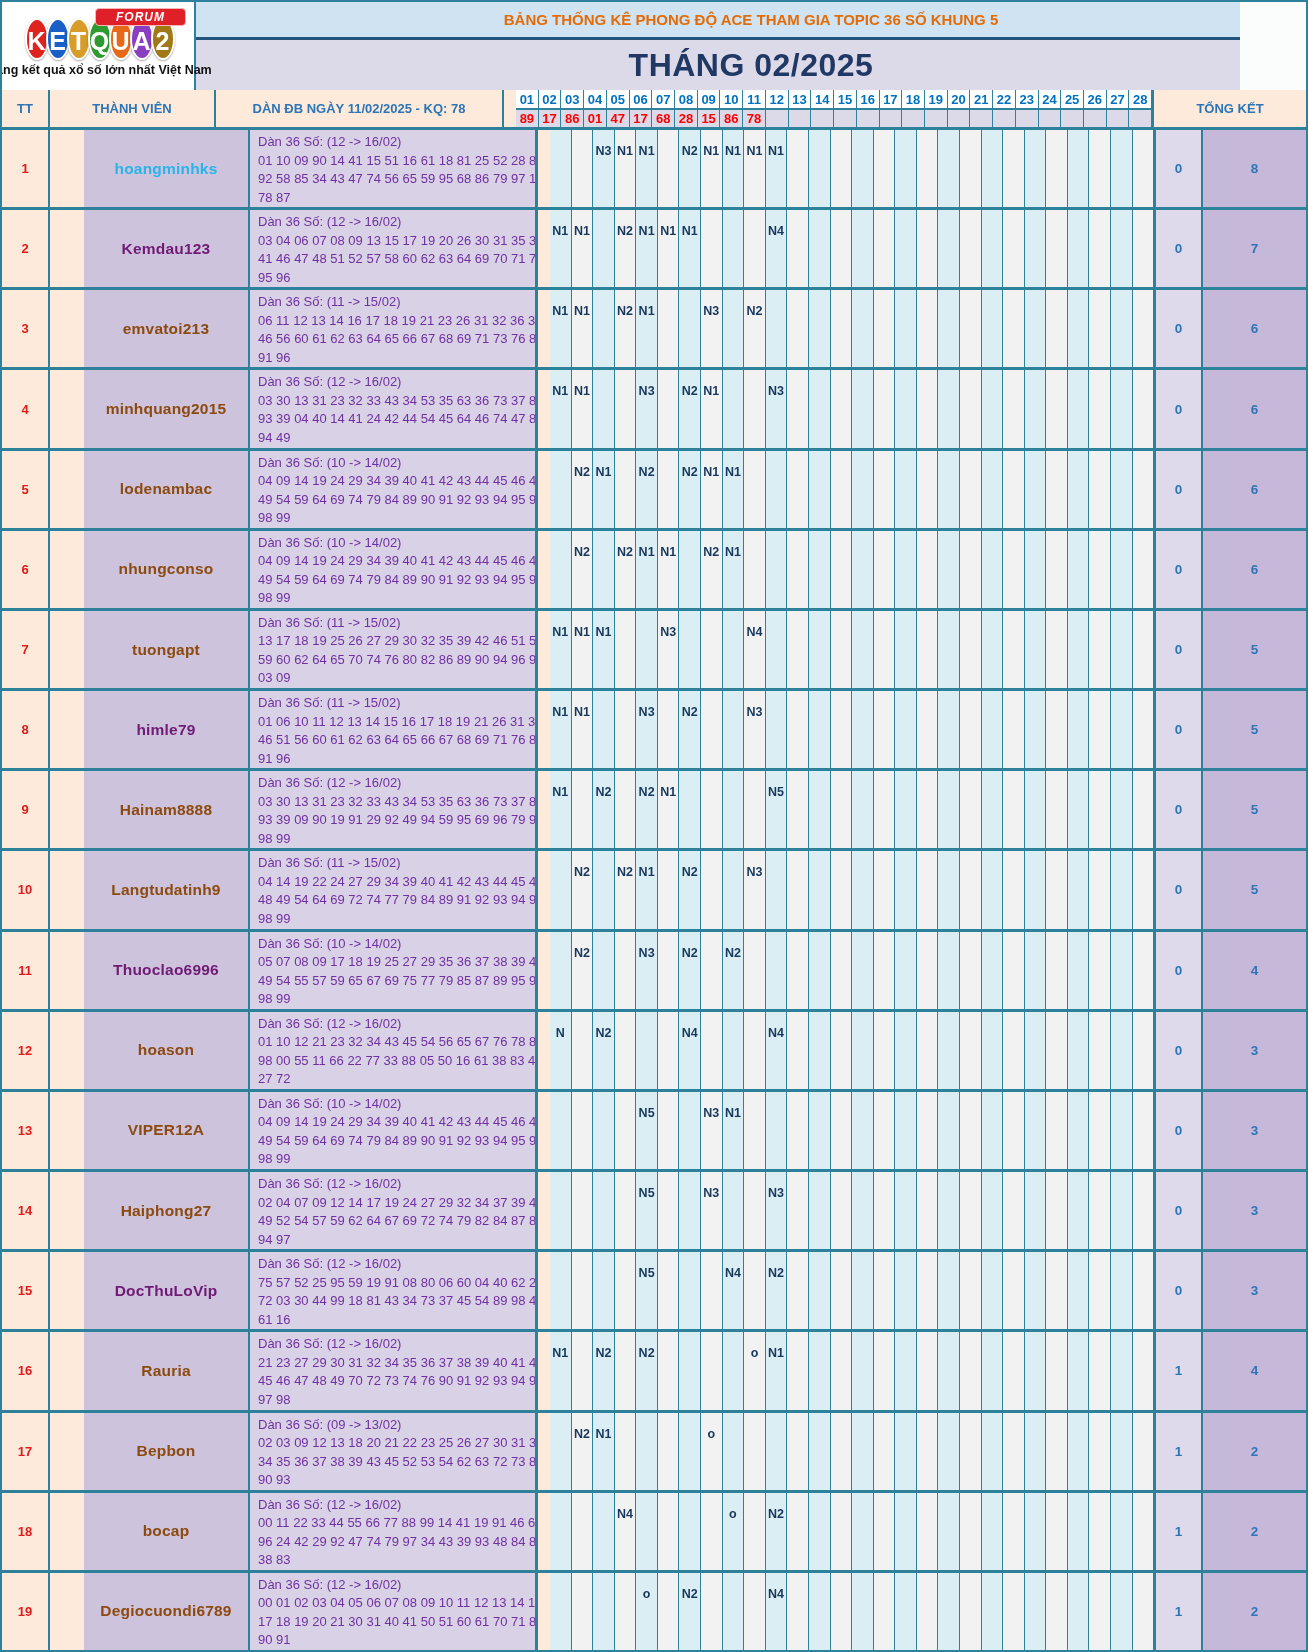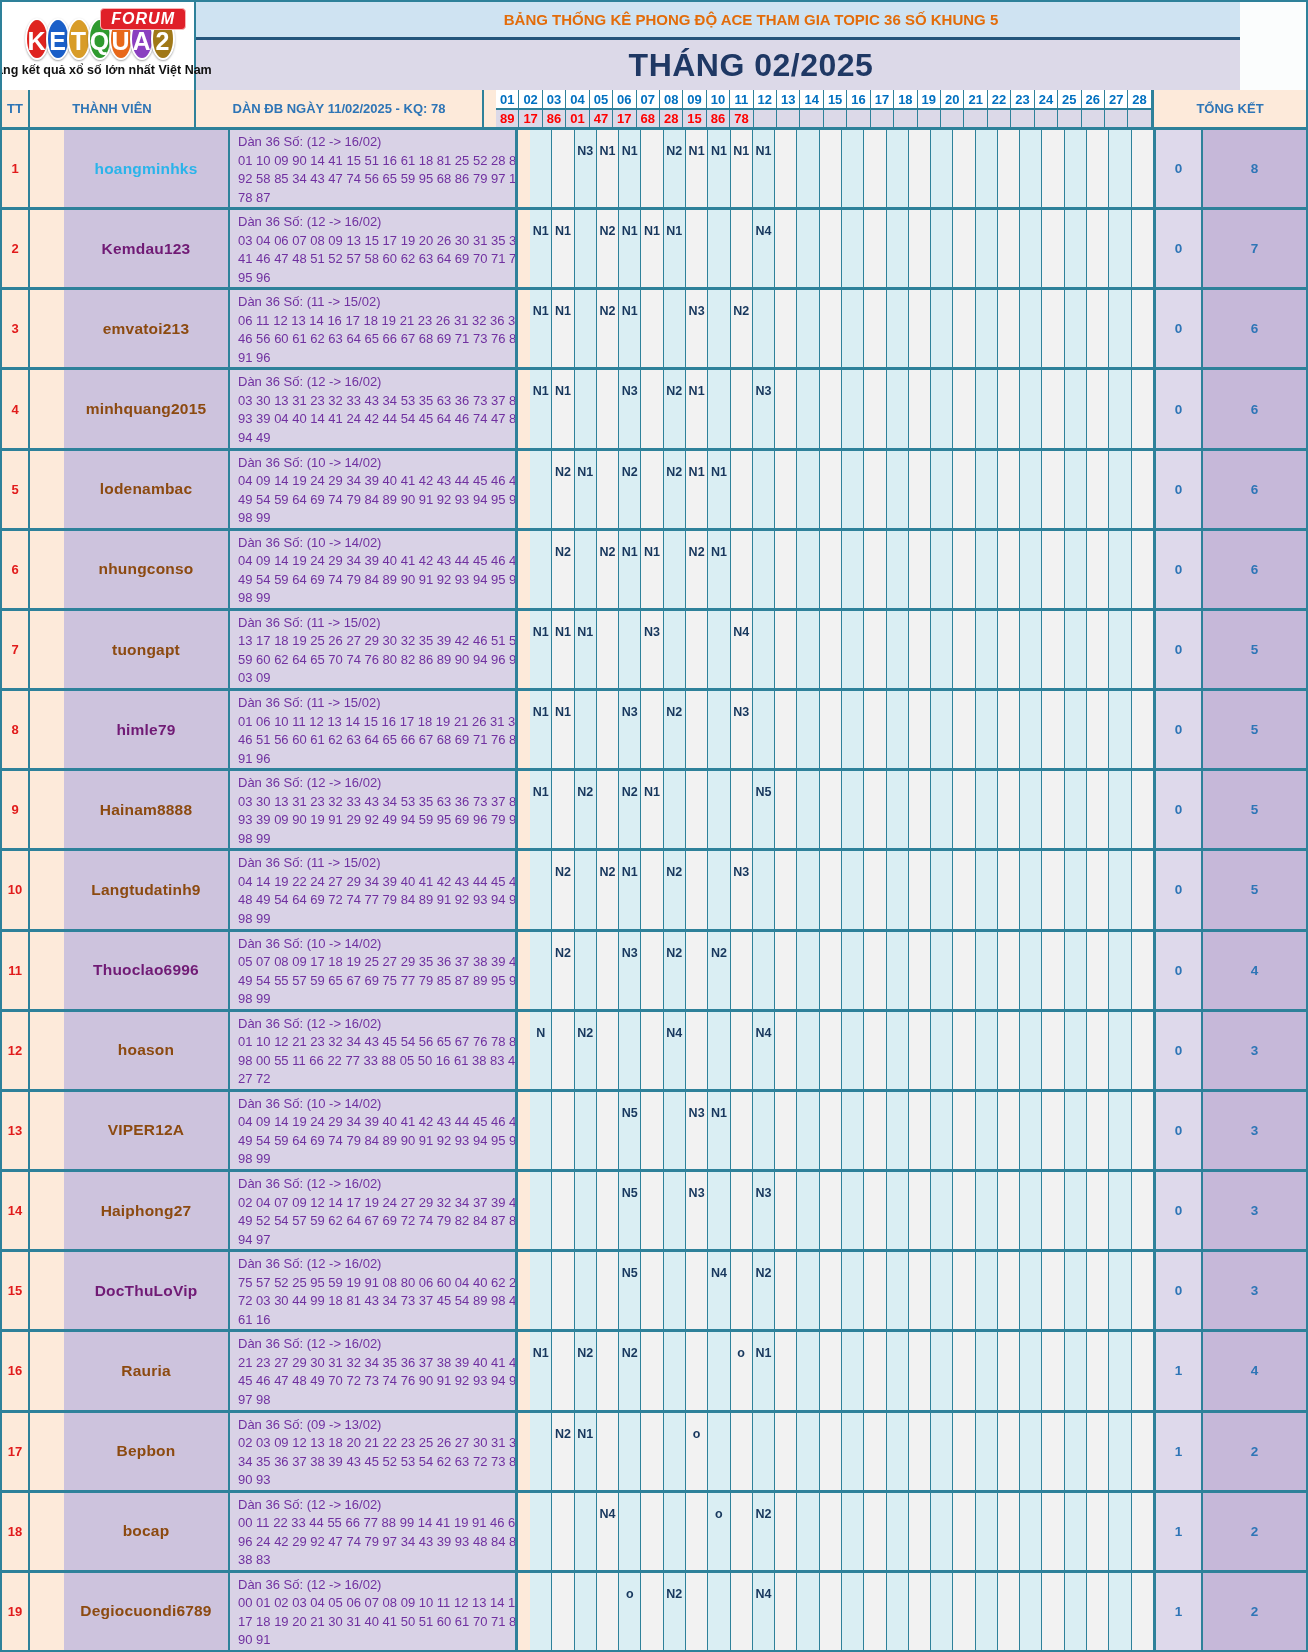--- a/index.html
+++ b/index.html
@@ -15,34 +15,34 @@
   .top { display:flex; height:88px; position:relative; flex:0 0 auto; }
   .logo-box { width:194px; background:#ffffff; border-right:2px solid #2e819a;
     display:flex; flex-direction:column; align-items:center; justify-content:center; position:relative; }
   .logo-word { display:flex; align-items:center; margin-top:2px; }
   .logo-letter { display:inline-block; width:24px; height:42px; border-radius:50%;
     color:#fff; font-weight:bold; font-size:25px; line-height:42px; text-align:center;
     margin-right:-3px; border:2px solid #fff; box-shadow:0 1px 2px rgba(0,0,0,.35); }
   .ll0{background:#df2420;} .ll1{background:#1a5fc8;} .ll2{background:#d89c28;}
   .ll3{background:#2f9a2f;} .ll4{background:#e8681a;} .ll5{background:#8a3fc0;} .ll6{background:#a07818;}
   .forum-badge { position:absolute; top:6px; right:8px; background:#e02029; color:#fff;
-    font-weight:bold; font-style:italic; font-size:16px; padding:1px 10px; border-radius:4px;
+    font-weight:bold; font-style:italic; font-size:12px; padding:1px 20px; border-radius:4px;
     border:1px solid #f7b6b6; letter-spacing:1px; }
   .tagline { font-size:12.5px; font-weight:bold; color:#111; margin-top:3px; white-space:nowrap; }
 
   .top-mid { flex:1; display:flex; flex-direction:column; }
   .banner-band { height:38px; background:#cfe3f2; border-bottom:3px solid #24557c;
     display:flex; align-items:center; justify-content:center; }
   .banner-text { color:#e36c0a; font-weight:bold; font-size:15px; }
   .month-band { flex:1; background:#dcd9e8; display:flex; align-items:center; justify-content:center; }
   .month-text { color:#1f3864; font-weight:bold; font-size:32px; letter-spacing:.5px; }
   .top-strip { position:absolute; right:0; top:0; width:66px; height:88px; background:#fbfdfd; z-index:2; }
 
   
-  .c-tt   { width:28px;  flex:0 0 auto; }
+  .c-tt   { width:48px;  flex:0 0 auto; }
   .c-mem  { width:166px; flex:0 0 auto; }
   .c-dan  { width:288px; flex:0 0 auto; }
   .c-days { flex:1 1 0;  display:flex; min-width:0;padding-left:12px; }
   .c-miss { width:48px;  flex:0 0 auto; }
   .c-hit  { width:103px; flex:0 0 auto; }
 
   
   .subheader { display:flex; height:40px; flex:0 0 auto; border-bottom:3px solid #2e819a; }
   .sh-cell { background:#fdeada; color:#2e75b6; font-weight:bold; font-size:13px;
     display:flex; align-items:center; justify-content:center; border-right:2px solid #2e819a; }

